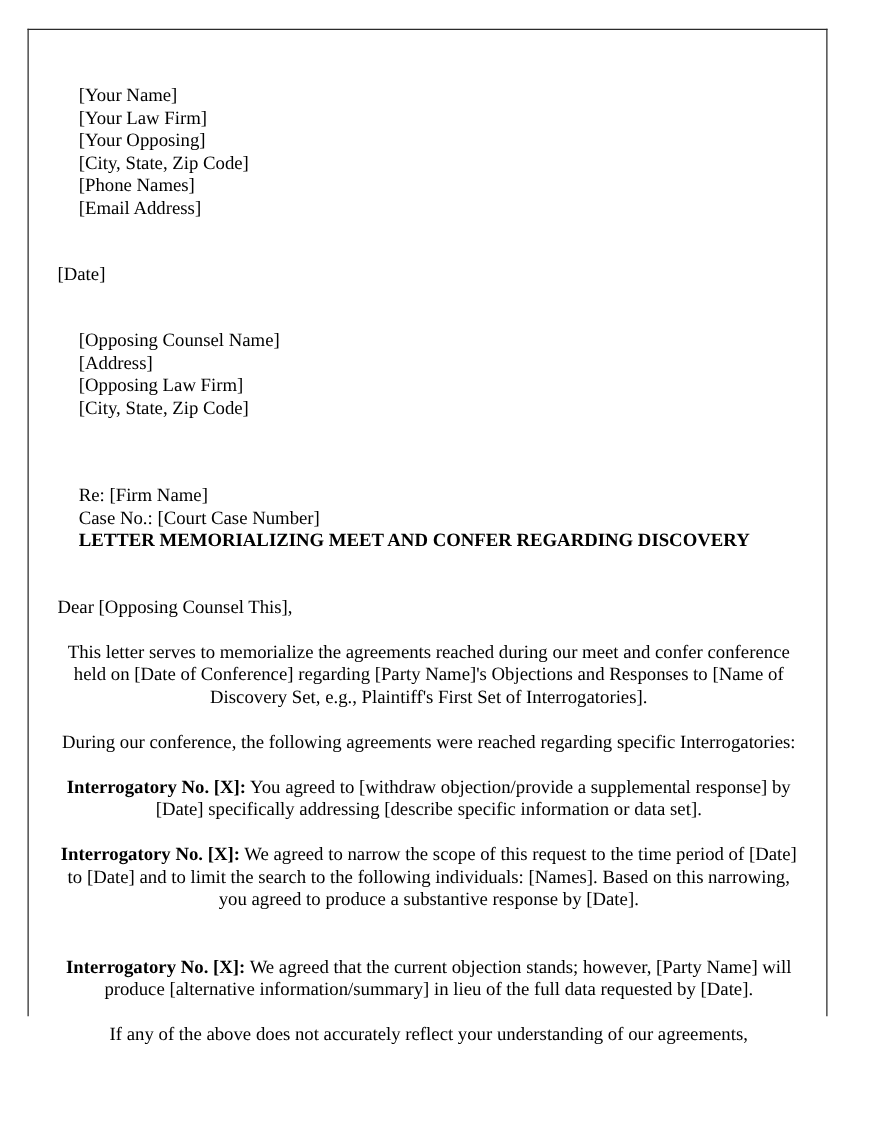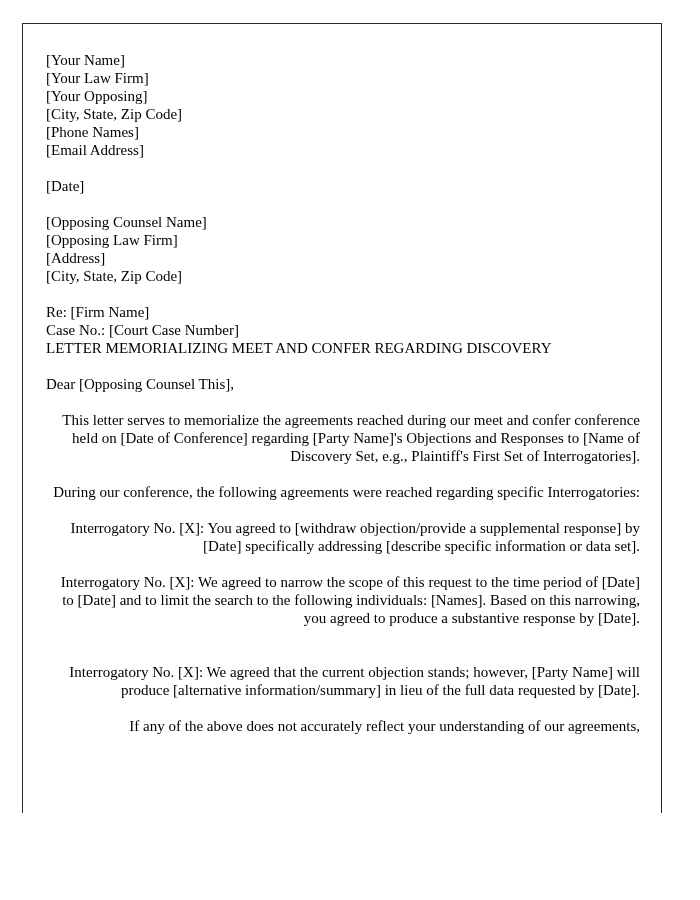--- a/index.html
+++ b/index.html
@@ -35,44 +35,44 @@
     width: 594px;
   }
 
   .text-line {
     font-size: 15px;
     line-height: 18px;
     white-space: nowrap;
   }
 
   .block {
-    margin: 0;
+    margin: 17px;
   }
 
   
   .gap-line {
     height: 18px;
   }
 
   .doc-title {
     font-size: 15px;
     line-height: 18px;
-    font-weight: normal;
+    font-weight: bold;
     white-space: nowrap;
   }
 
   .para {
     font-size: 15px;
     line-height: 18px;
-    text-align: right;
+    text-align: center;
     margin: 0;
   }
 
   .para .lead {
-    font-weight: normal;
+    font-weight: bold;
     margin-top: 36px;
   }
 
   .para-gap {
     height: 18px;
   }
 </style>
 </head>
 <body>
 
@@ -90,22 +90,22 @@
     </div>
 
     <div class="gap-line"></div>
 
     <div class="text-line">[Date]</div>
 
     <div class="gap-line"></div>
 
     <div class="block">
       <div class="text-line">[Opposing Counsel Name]</div>
+      <div class="text-line">[Address]</div>
       <div class="text-line">[Opposing Law Firm]</div>
-      <div class="text-line">[Address]</div>
       <div class="text-line">[City, State, Zip Code]</div>
     </div>
 
     <div class="gap-line"></div>
 
     <div class="block">
       <div class="text-line">Re: [Firm Name]</div>
       <div class="text-line">Case No.: [Court Case Number]</div>
       <div class="doc-title">LETTER MEMORIALIZING MEET AND CONFER REGARDING DISCOVERY</div>
     </div>

